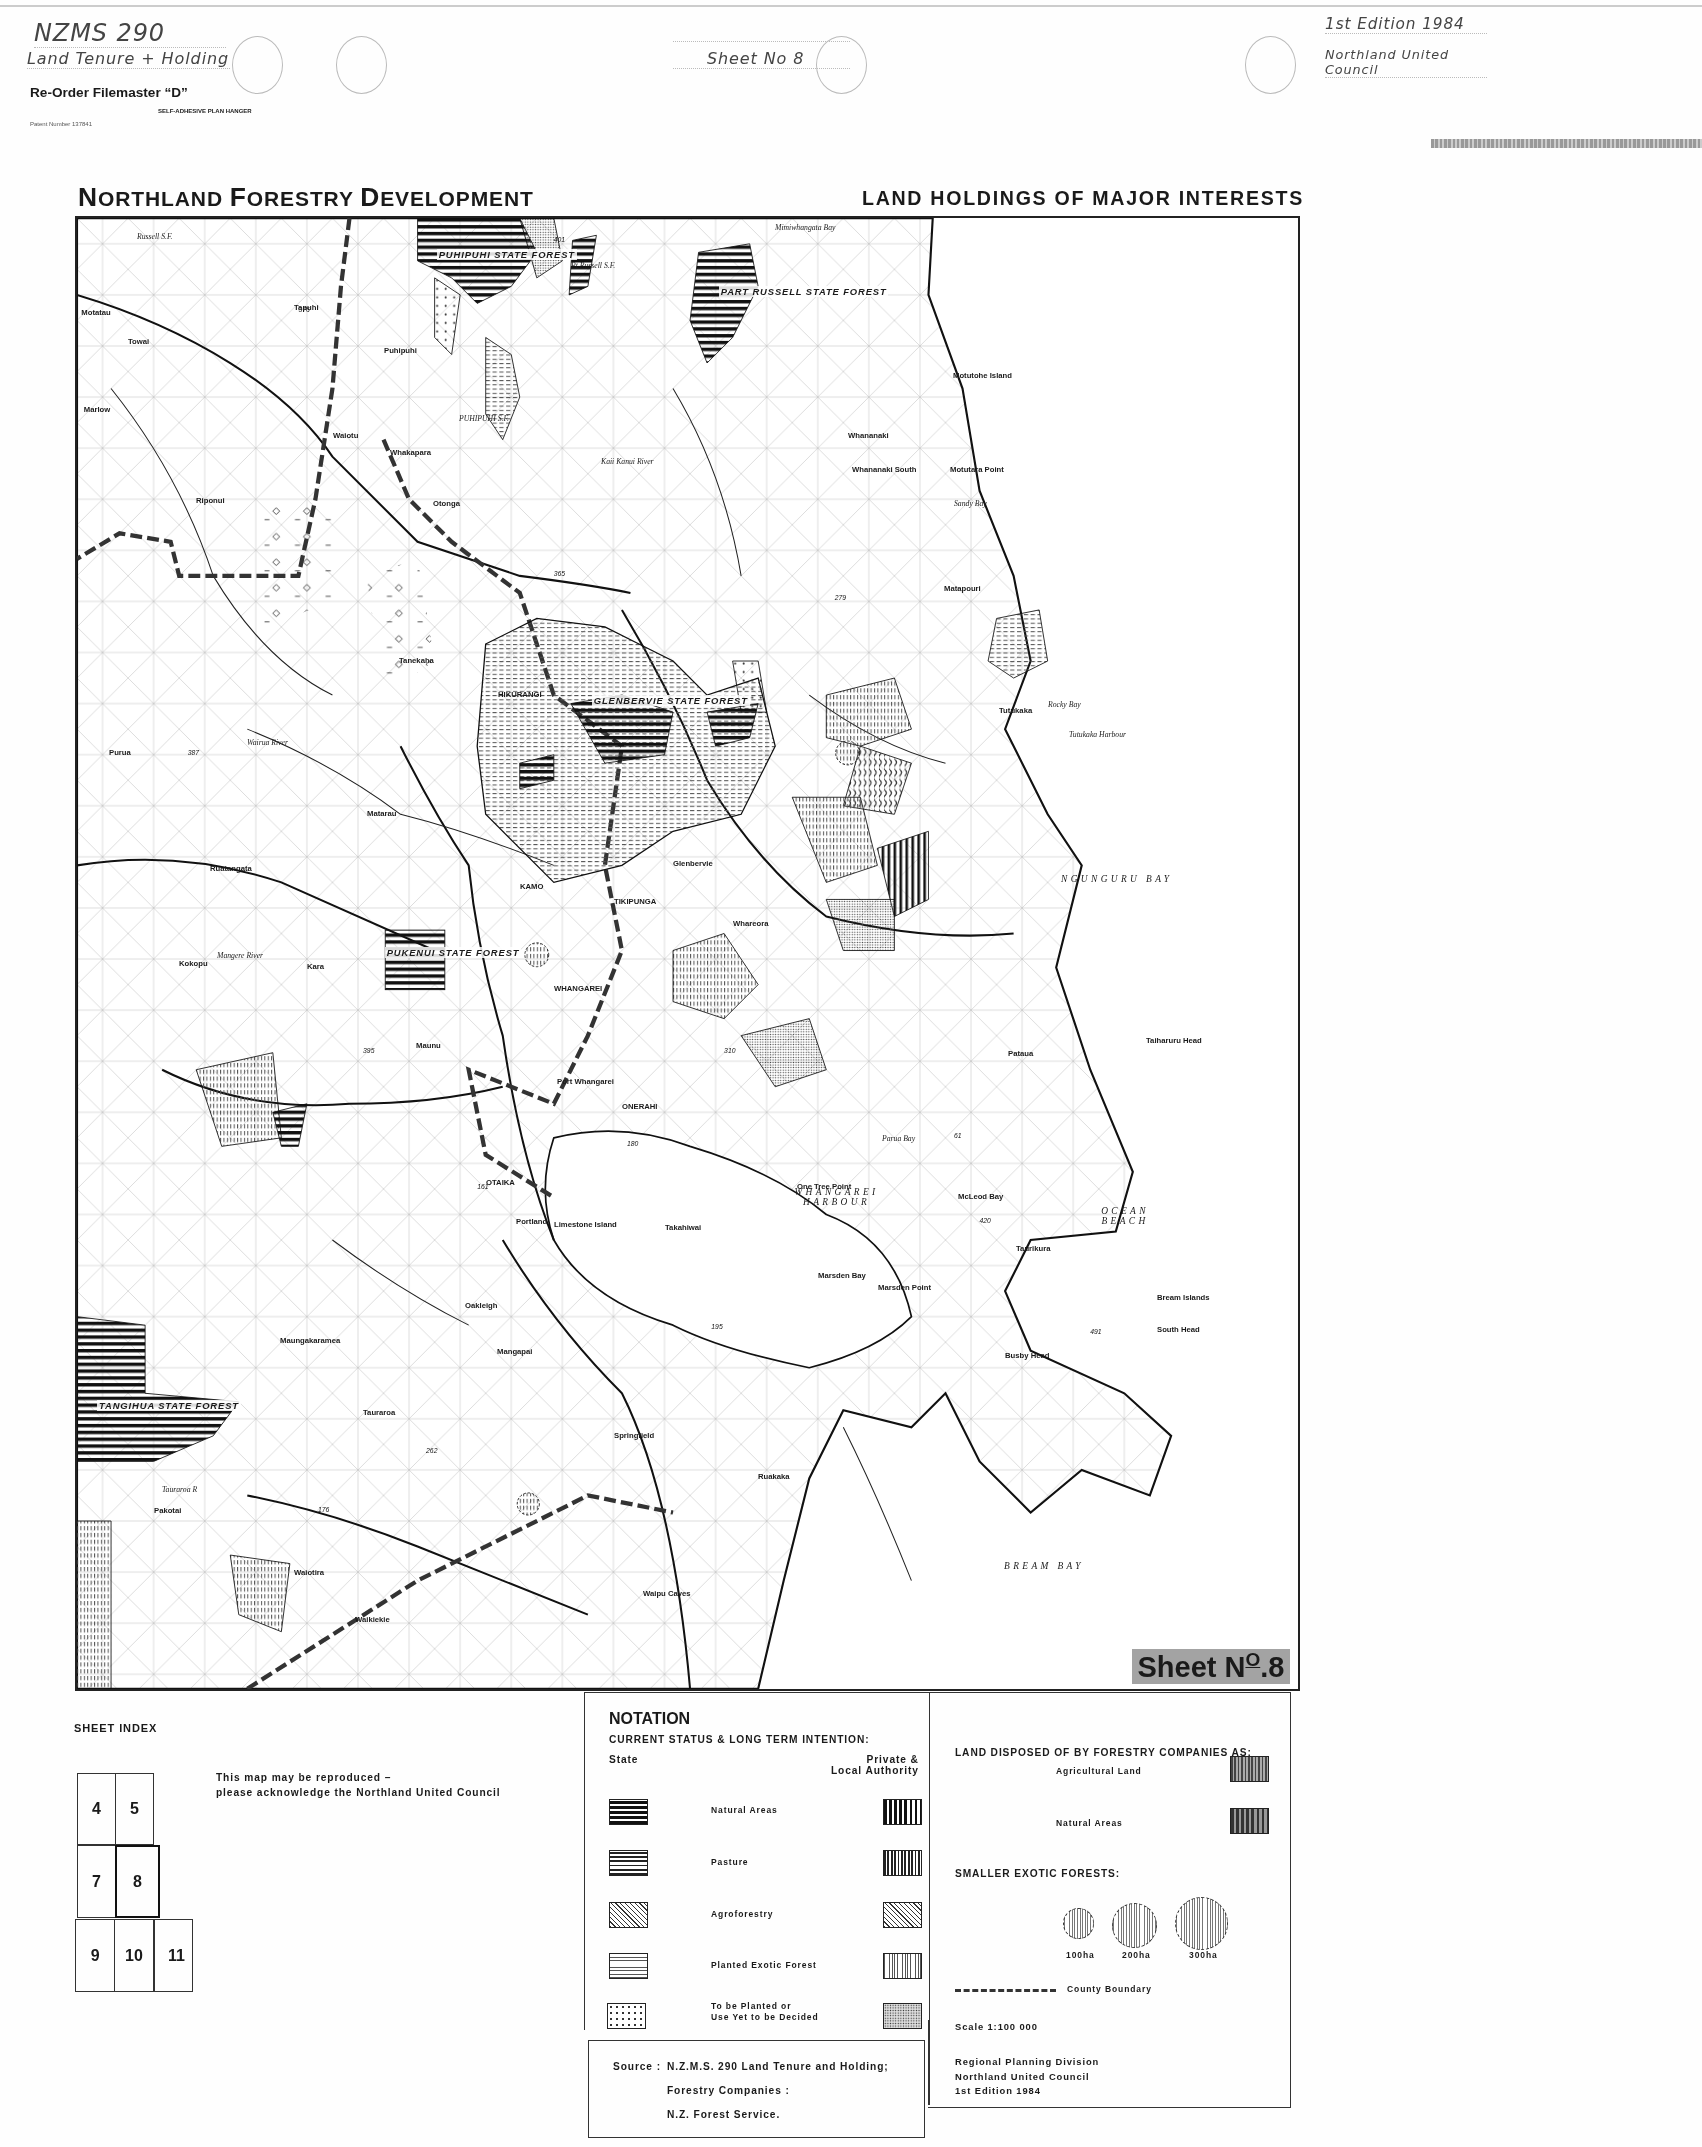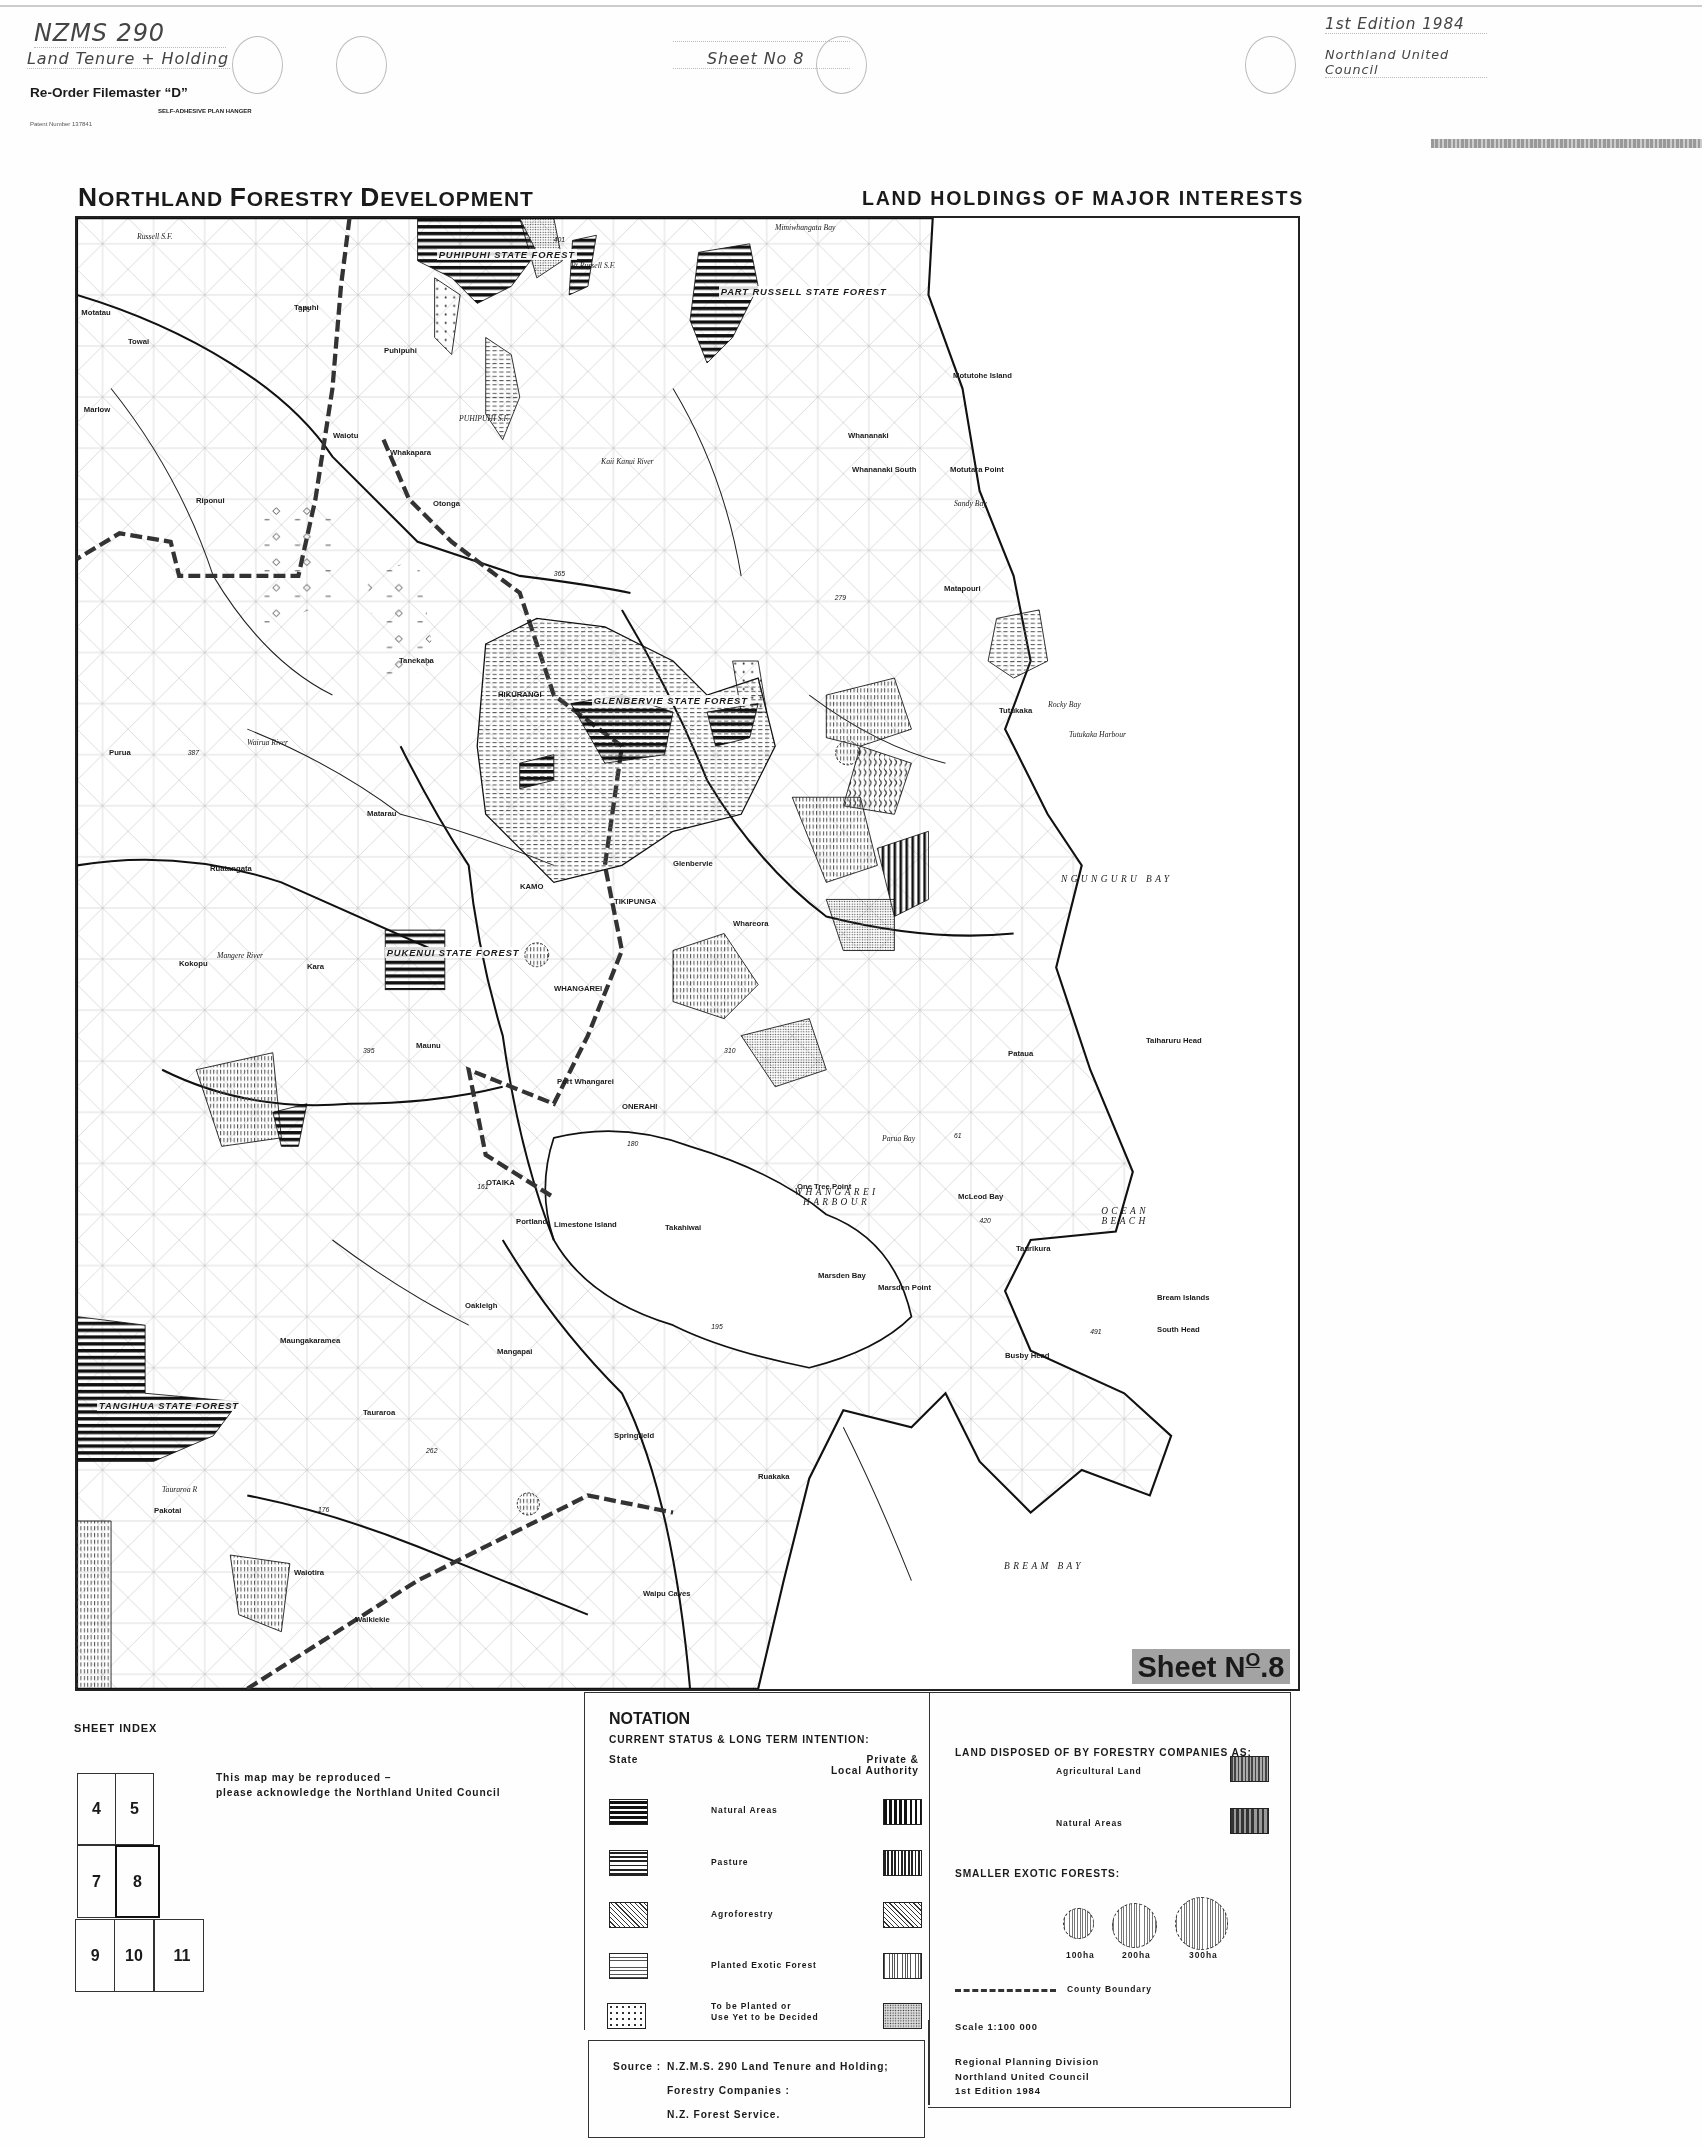--- a/index.html
+++ b/index.html
@@ -303,21 +303,21 @@
 </div>
 
 <div class="abs sheet-index-title">SHEET INDEX</div>
 <div class="abs sheet-index">
   <div class="si-cell" style="left:0;top:0;width:39px;height:72px;">4</div>
   <div class="si-cell" style="left:38px;top:0;width:39px;height:72px;">5</div>
   <div class="si-cell" style="left:0;top:72px;width:39px;height:73px;">7</div>
   <div class="si-cell current" style="left:38px;top:72px;width:45px;height:73px;">8</div>
   <div class="si-cell" style="left:-1.7px;top:146px;width:40px;height:73px;">9</div>
   <div class="si-cell" style="left:37px;top:146px;width:40px;height:73px;">10</div>
-  <div class="si-cell" style="left:77px;top:146px;width:50px;height:73px;padding-left:6px;">11</div>
+  <div class="si-cell" style="left:77px;top:146px;width:39px;height:73px;padding-left:6px;">11</div>
 </div>
 <div class="abs repro">
   <div>This map may be reproduced –</div>
   <div>please acknowledge the Northland United Council</div>
 </div>
 
 <div class="abs notation">
   <div class="abs n-h1" style="left:24px;top:17px;">NOTATION</div>
   <div class="abs n-h2" style="left:24px;top:41px;">CURRENT STATUS &amp; LONG TERM INTENTION:</div>
   <div class="abs n-h2" style="left:24px;top:61px;">State</div>

